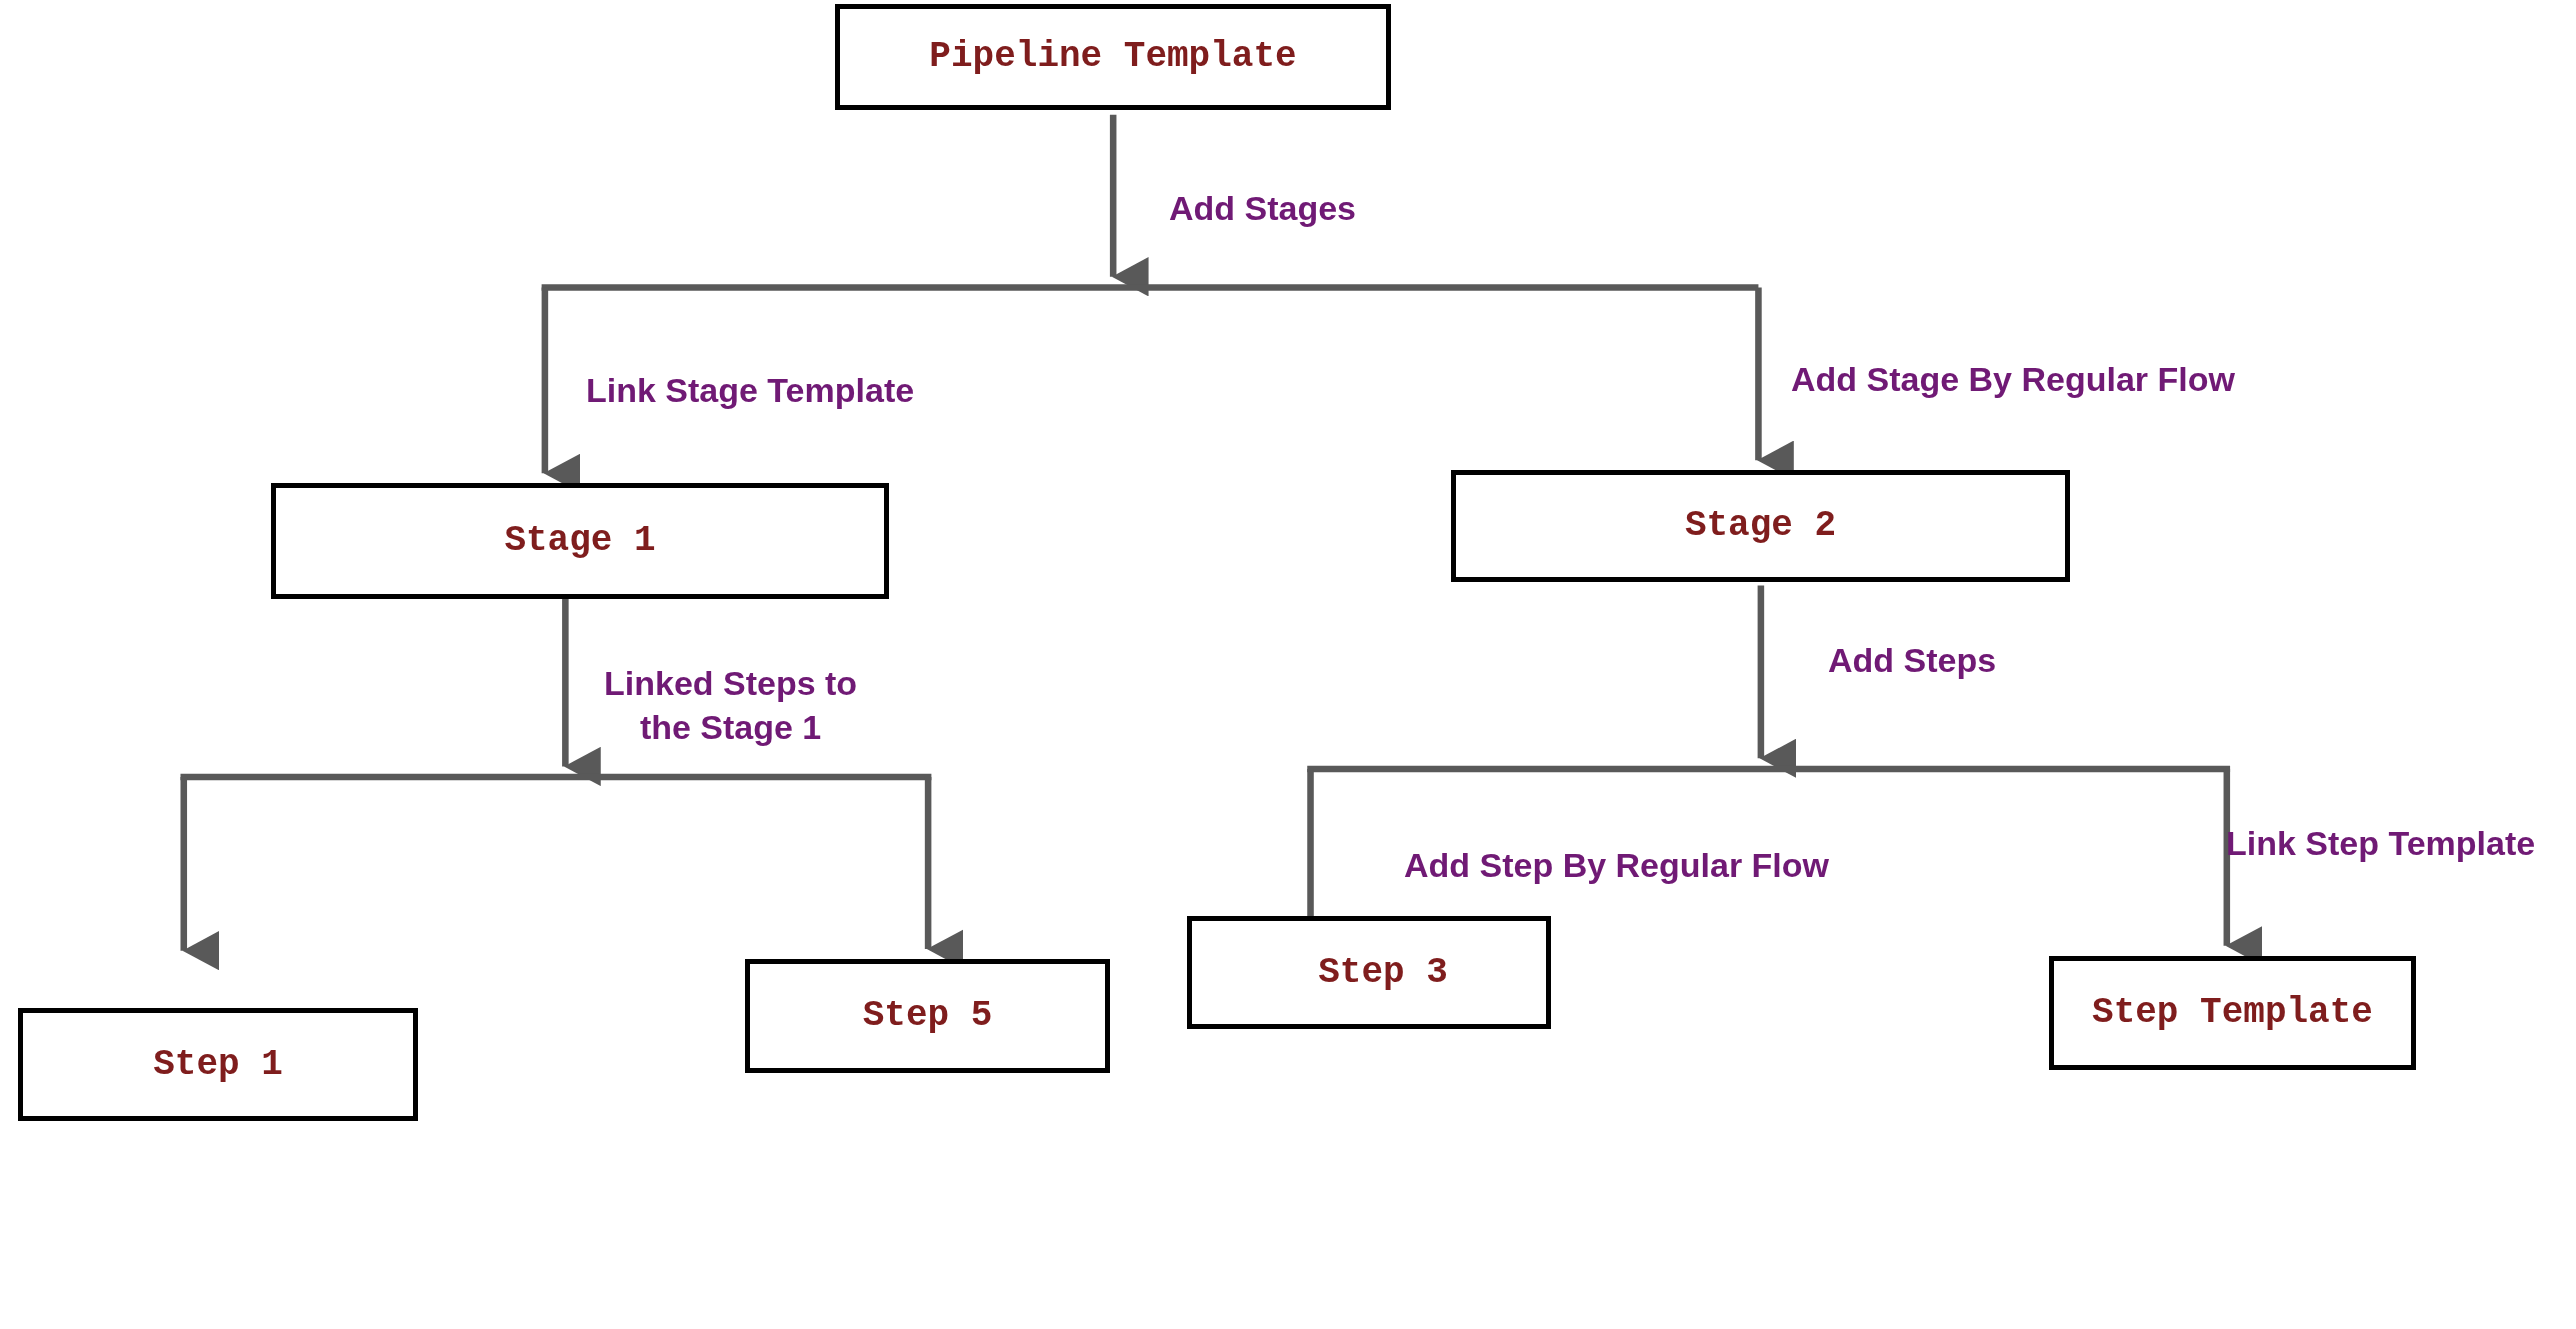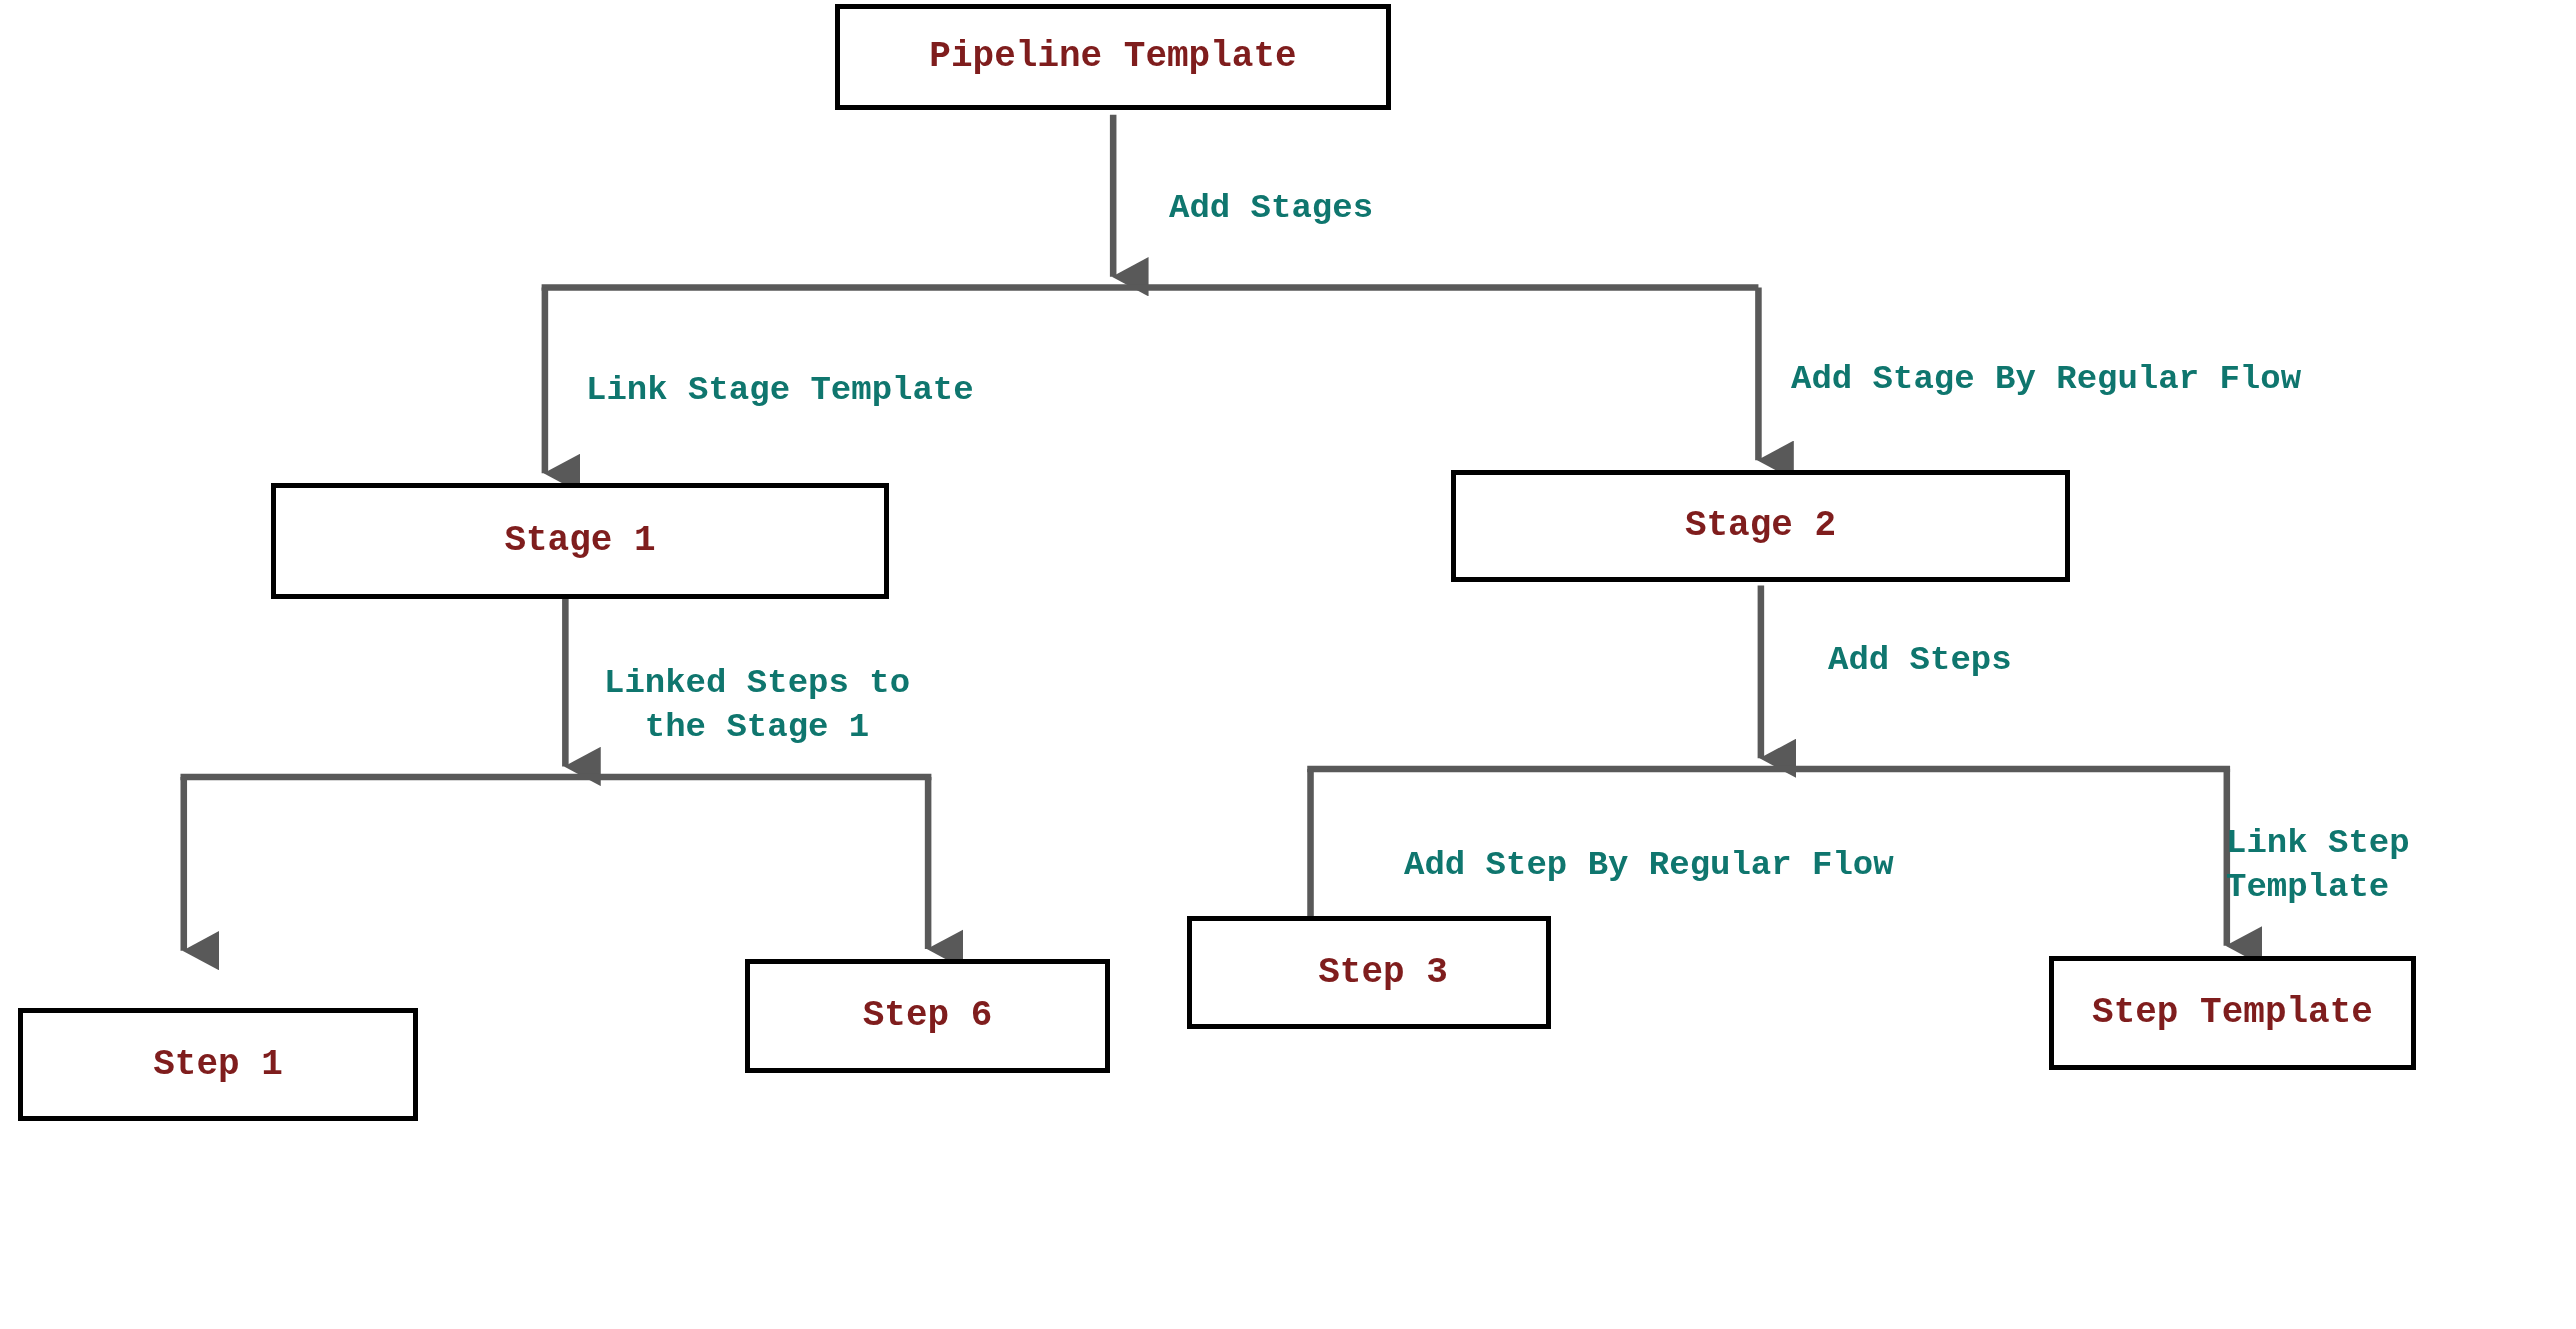--- a/index.html
+++ b/index.html
@@ -37,24 +37,24 @@
     font-family: Liberation Mono, monospace;
     font-weight: bold;
     font-size: 36px;
     color: #7f1d1d;
     line-height: 1.1;
     text-align: center;
     white-space: nowrap;
   }
   .edge-label {
     position: absolute;
-    font-family: Liberation Mono, monospace;
+    font-family: Liberation Sans, sans-serif;
     font-weight: bold;
     font-size: 34px;
-    color: #0f766e;
+    color: #701a75;
     line-height: 1.28;
     white-space: pre-line;
   }
   .edge-label.center {
     text-align: center;
   }
   .edge-label.left {
     text-align: left;
   }
 </style>
@@ -108,21 +108,21 @@
 
   <div class="node-box" style="left:1451px; top:470px; width:619px; height:112px;">
     <span class="node-label">Stage 2</span>
   </div>
 
   <div class="node-box" style="left:18px; top:1008px; width:400px; height:113px;">
     <span class="node-label">Step 1</span>
   </div>
 
   <div class="node-box" style="left:745px; top:959px; width:365px; height:114px;">
-    <span class="node-label">Step 6</span>
+    <span class="node-label">Step 5</span>
   </div>
 
   <div class="node-box" style="left:1187px; top:916px; width:364px; height:113px;padding-left:28px;">
     <span class="node-label">Step 3</span>
   </div>
 
   <div class="node-box" style="left:2049px; top:956px; width:367px; height:114px;">
     <span class="node-label">Step Template</span>
   </div>
 

